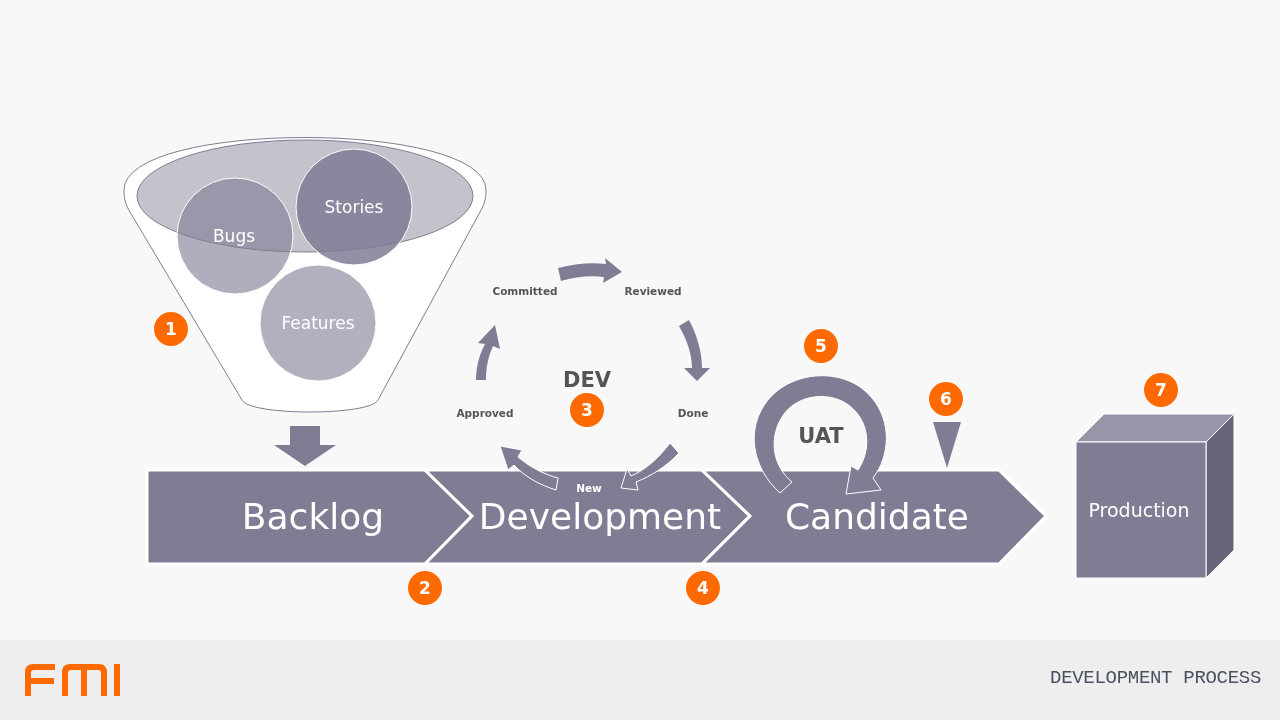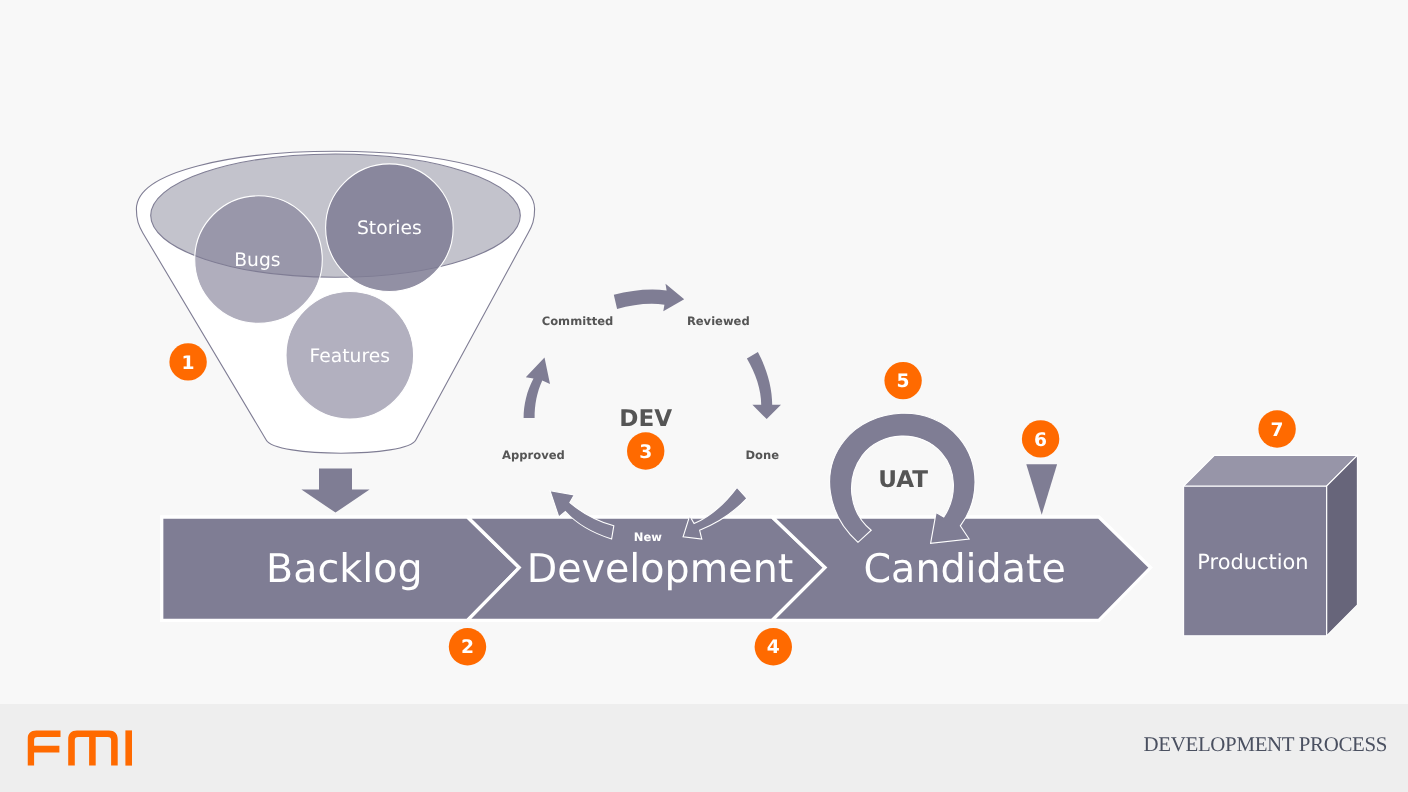--- a/index.html
+++ b/index.html
@@ -14,21 +14,21 @@
   .lbl-white { fill: #ffffff; font-family: "DejaVu Sans", sans-serif; }
   .lbl-dark { fill: #555555; font-family: "DejaVu Sans", sans-serif; font-weight: bold; }
   .badge-text { fill: #ffffff; font-family: "DejaVu Sans", sans-serif; font-weight: bold; font-size: 17px; }
   #footer {
     position: absolute; left: 0; top: 640px; width: 1280px; height: 80px;
     background: #eeeeee;
   }
   #logo { position: absolute; left: 25px; top: 662px; }
   #footer-title {
     position: absolute; right: 19px; top: 667px;
-    font-family: Liberation Serif, serif;
+    font-family: Liberation Mono, monospace;
     font-size: 19px; color: #4a5060; letter-spacing: -0.3px;
   }
 </style>
 </head>
 <body>
 
 <div id="slide">
 <svg id="diagram" width="1280" height="640" viewBox="0 0 1280 640">
 
   <g>

